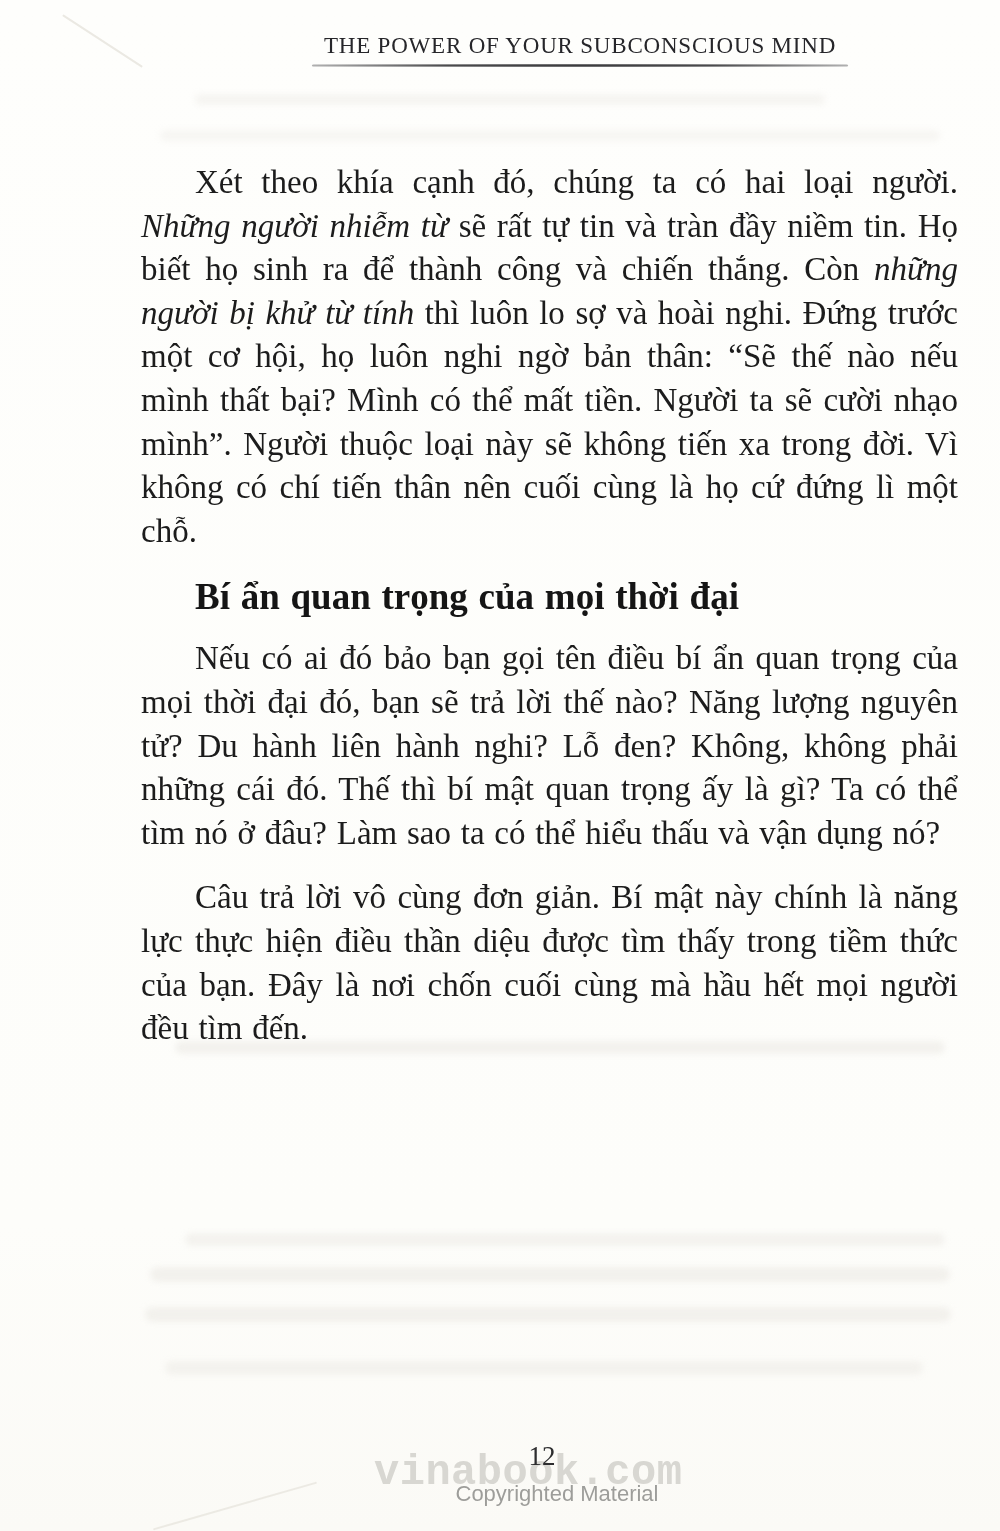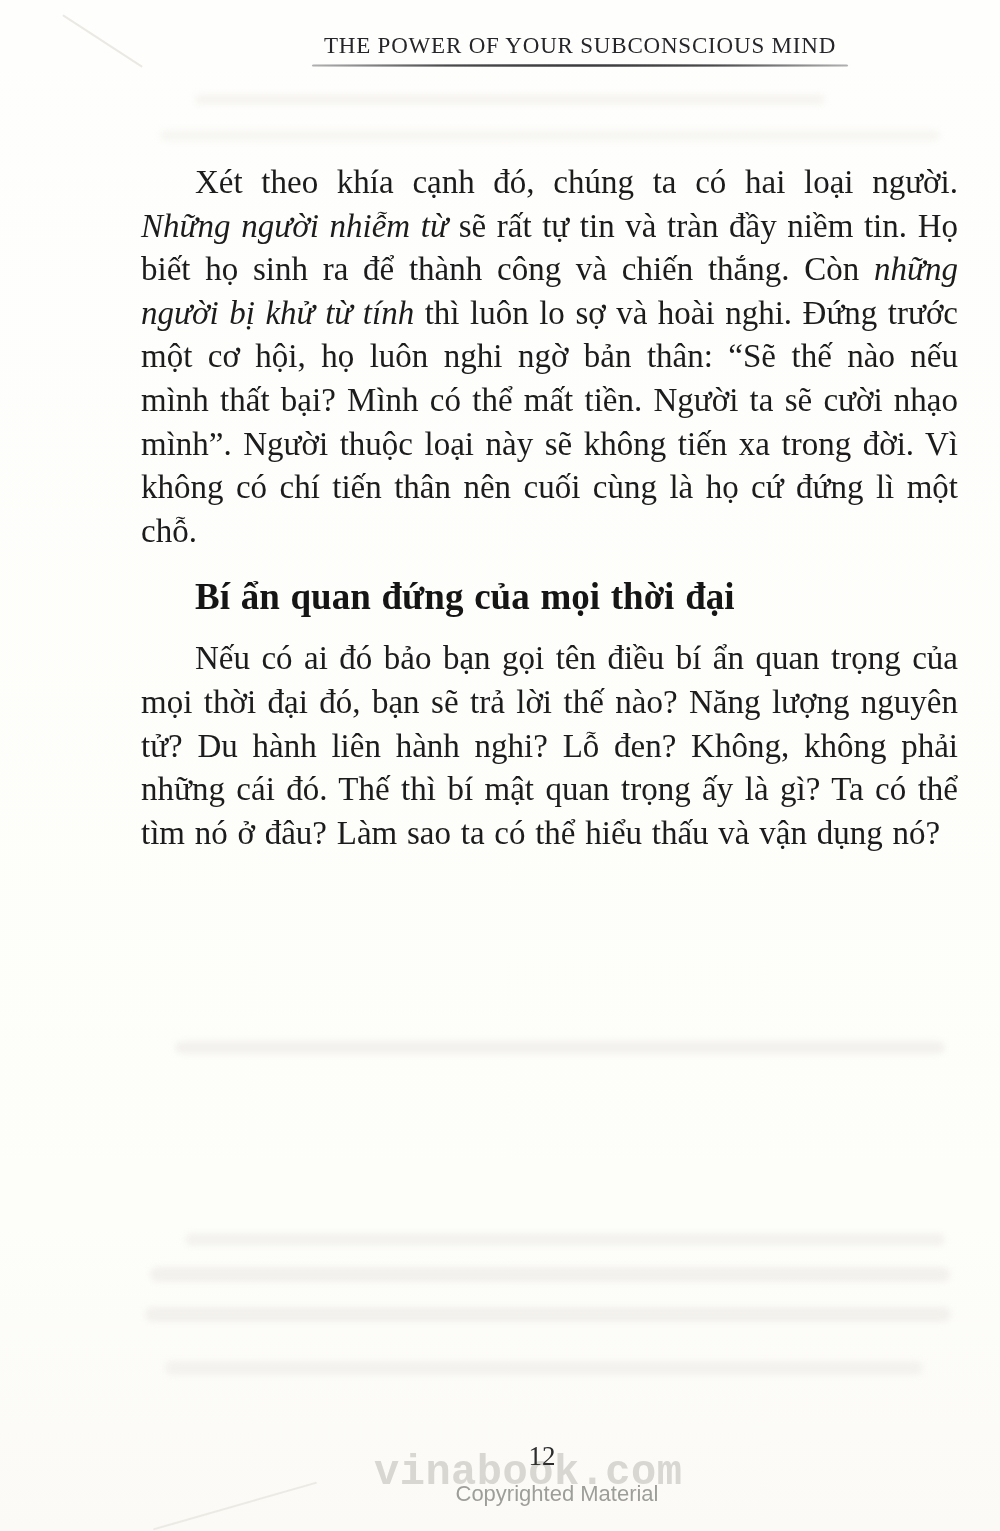--- a/index.html
+++ b/index.html
@@ -91,21 +91,22 @@
   <div class="ghost g3"></div>
   <div class="ghost g4"></div>
   <div class="ghost g5"></div>
   <div class="ghost g6"></div>
   <div class="ghost g7"></div>
   <div class="scratch s1"></div>
   <div class="scratch s2"></div>
 
   <div class="content" id="content-blocks">
       <p><span>Xét theo khía cạnh đó, chúng ta có hai loại người. </span><em>Những người nhiễm từ</em><span> sẽ rất tự tin và tràn đầy niềm tin. Họ biết họ sinh ra để thành công và chiến thắng. Còn </span><em>những người bị khử từ tính</em><span> thì luôn lo sợ và hoài nghi. Đứng trước một cơ hội, họ luôn nghi ngờ bản thân: “Sẽ thế nào nếu mình thất bại? Mình có thể mất tiền. Người ta sẽ cười nhạo mình”. Người thuộc loại này sẽ không tiến xa trong đời. Vì không có chí tiến thân nên cuối cùng là họ cứ đứng lì một chỗ.</span></p>
-      <h2>Bí ẩn quan đứng của mọi thời đại</h2>
+      <h2>Bí ẩn quan trọng của mọi thời đại</h2>
       <p><span>Nếu có ai đó bảo bạn gọi tên điều bí ẩn quan trọng của mọi thời đại đó, bạn sẽ trả lời thế nào? Năng lượng nguyên tử? Du hành liên hành nghi? Lỗ đen? Không, không phải những cái đó. Thế thì bí mật quan trọng ấy là gì? Ta có thể tìm nó ở đâu? Làm sao ta có thể hiểu thấu và vận dụng nó?</span></p>
+      <p><span>Câu trả lời vô cùng đơn giản. Bí mật này chính là năng lực thực hiện điều thần diệu được tìm thấy trong tiềm thức của bạn. Đây là nơi chốn cuối cùng mà hầu hết mọi người đều tìm đến.</span></p>
     </div>
 
   <div class="watermark">vinabook.com</div>
   <div class="page-number">12</div>
   <div class="copyright">Copyrighted Material</div>
 
 </div>
 
 </body></html>

